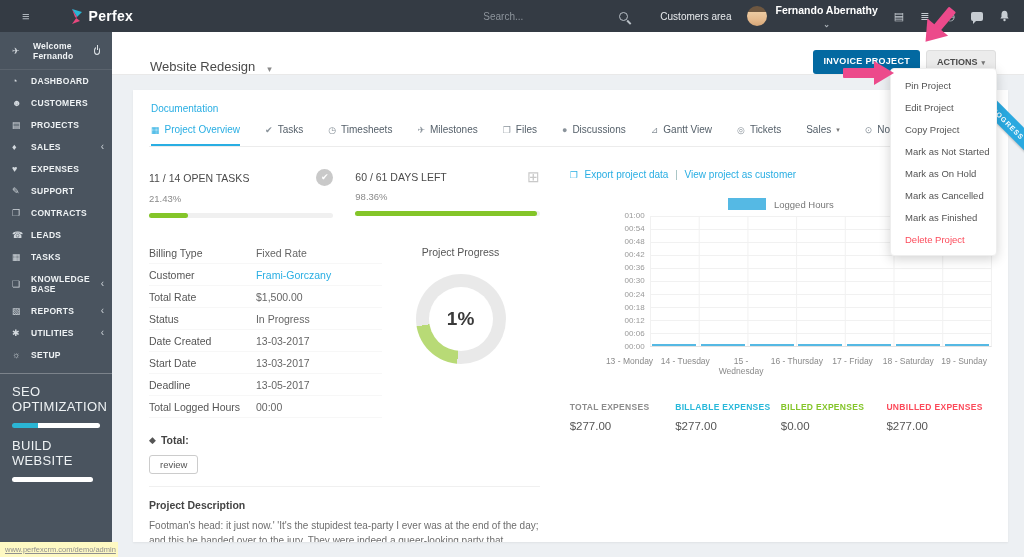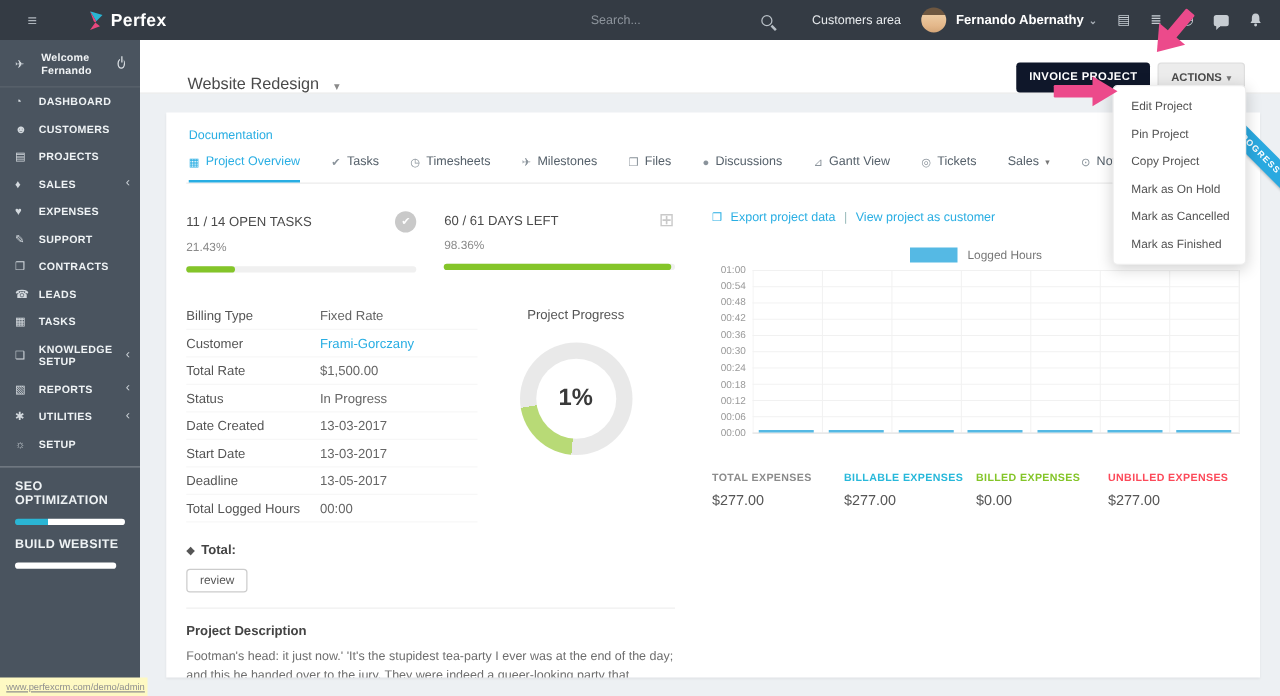--- a/index.html
+++ b/index.html
@@ -10,52 +10,52 @@
   .hamburger { color:#aeb5bc; font-size:13px; margin-left:8px; cursor:pointer; }
   .logo { display:flex; align-items:center; margin-left:40px; gap:6px; }
   .logo-text { color:#fff; font-size:14px; font-weight:bold; letter-spacing:.3px; }
   .nav-right { margin-left:auto; display:flex; align-items:center; gap:16px; }
   .nav-search { background:transparent; border:none; outline:none; color:#cfd4d9; font-size:10px; width:120px; }
   .nav-search::placeholder { color:#8d949c; }
   .mag { width:9px; height:9px; border:1.5px solid #b9c0c7; border-radius:50%; position:relative; display:inline-block; margin-right:6px; }
   .mag::after { content:""; position:absolute; width:1.5px; height:5px; background:#b9c0c7; left:8px; top:7px; transform:rotate(-45deg); }
   .nav-link { color:#e8ebee; font-size:10px; cursor:pointer; margin-left:10px; }
   .avatar { width:20px; height:20px; border-radius:50%; background:linear-gradient(180deg,#6e5740 0%,#6e5740 32%,#eccaa1 32%,#e4b88b 72%,#d5a678 100%); }
-  .nav-user { color:#fff; font-size:10.5px; font-weight:bold; display:flex; align-items:center; gap:4px; cursor:pointer; margin-left:-8px; }
+  .nav-user { color:#fff; font-size:10.5px; font-weight:bold; display:flex; align-items:center; gap:4px; cursor:pointer; margin-left:-8px;flex-direction:column; }
   .caret-sm { color:#aab1b8; font-size:8px; }
   .nav-ico { color:#c6ccd2; font-size:11px; line-height:1; cursor:pointer; }
   .bubble { width:12px; height:9px; background:#c6ccd2; border-radius:2px; position:relative; display:inline-block; }
   .bubble::after { content:""; position:absolute; bottom:-3px; left:2px; width:0; height:0; border:3px solid transparent; border-top-color:#c6ccd2; border-left-color:#c6ccd2; }
 
   
   .sidebar { position:absolute; top:32px; left:0; bottom:0; width:112px; background:#4a545f; z-index:30; }
   .welcome-row { display:flex; align-items:center; padding:9px 10px 8px 12px; border-bottom:1px solid rgba(255,255,255,.09); }
   .welcome-row .s-ico { margin-right:6px; }
   .welcome-lab { color:#f1f4f6; font-size:8.5px; font-weight:bold; letter-spacing:.2px; }
   .power { width:8px; height:8px; border:1.2px solid #dde2e6; border-radius:50%; position:relative; margin-left:auto; margin-right:2px; }
   .power::after { content:""; position:absolute; left:2.2px; top:-3px; width:1.6px; height:4.5px; background:#dde2e6; box-shadow:0 0 0 1px #4a545f; }
   .side-item { display:flex; align-items:center; padding:6px 8px 6px 12px; cursor:pointer; }
   .s-ico { width:15px; color:#d3d9de; font-size:9px; text-align:left; flex:none; }
   .s-lab { color:#eef2f4; font-size:8.5px; font-weight:bold; letter-spacing:.3px; margin-left:4px; }
   .s-chev { margin-left:auto; color:#cdd3d8; font-size:10px; line-height:8px; }
   .side-sep { border-top:1px solid rgba(255,255,255,.28); margin:7px 0 0 0; }
   .side-extra { padding:10px 12px 0 12px; }
-  .side-extra-lab { color:#eef2f4; font-size:10px; font-weight:bold; letter-spacing:.3px; }
+  .side-extra-lab { color:#eef2f4; font-size:13px; font-weight:normal; letter-spacing:.3px; }
   .side-bar-track { height:5px; border-radius:3px; margin-top:9px; }
   .seo-bar { background:linear-gradient(90deg,#2ab5d4 0%,#2ab5d4 30%,#ffffff 30%,#ffffff 100%); }
   .build-bar { background:#ffffff; width:92%; }
   .status-bar { position:absolute; left:0; bottom:0; width:118px; height:15px; background:#fef9c3; color:#8f8f8f; font-size:7.5px; padding:3px 5px; z-index:45;text-decoration:underline; }
 
   
   .main { position:absolute; left:112px; top:32px; right:0; bottom:0; }
   .titlebar { height:43px; background:#fff; display:flex; align-items:flex-end; padding:16px 28px 0 38px; border-bottom:1px solid #e9e9e9; }
   .page-title { font-size:13px; color:#4a4a4a; }
   .title-caret { color:#8a8a8a; font-size:9px; margin-left:12px; cursor:pointer; }
   .title-btns { margin-left:auto; display:flex; gap:6px; }
-  .btn-invoice { background:#0f172a; color:#fff; font-size:9px; font-weight:bold; padding:6px 10px; border-radius:3px; letter-spacing:.3px; cursor:pointer; }
+  .btn-invoice { background:#0369a1; color:#fff; font-size:9px; font-weight:bold; padding:6px 10px; border-radius:3px; letter-spacing:.3px; cursor:pointer; }
   .btn-actions { background:#ececec; color:#4a4a4a; font-size:9px; font-weight:bold; padding:6px 10px; border-radius:3px; border:1px solid #dedede; cursor:pointer; }
   .btn-actions .b-caret { font-size:7px; color:#777; margin-left:4px; }
 
   .content { padding:15px 16px 0 21px; }
   .card { background:#fff; height:452px; box-shadow:0 1px 2px rgba(0,0,0,.06); padding:8px 16px 0 16px; position:relative; overflow:hidden; }
   .doc-link { color:#29aee3; font-size:10px; cursor:pointer; display:inline-block; margin:4px 0 10px 2px; }
   .tabs { display:flex; gap:25px; border-bottom:1px solid #ececec; padding:0 2px; }
   .tab { display:flex; align-items:center; gap:5px; padding-bottom:9px; cursor:pointer; border-bottom:2px solid transparent; }
   .tab .t-ico { font-size:9px; color:#8a939b; }
   .tab .t-lab { font-size:10px; color:#55606a; }
@@ -102,21 +102,21 @@
 
   
   .links-row { font-size:10px; color:#29aee3; }
   .links-row .sep { color:#9bb; margin:0 4px; }
   .links-row .l-ico { font-size:9px; margin-right:4px; }
   .links-row span.lnk { cursor:pointer; }
   .legend { display:flex; align-items:center; justify-content:center; gap:8px; margin:18px 0 6px 0; }
   .legend-swatch { width:38px; height:12px; background:#55b9e4; }
   .legend-lab { font-size:9.5px; color:#777; }
   .chart { display:flex; }
-  .ylabels { width:32px; display:flex; flex-direction:column; justify-content:space-between; height:139px; margin-top:-4px; }
+  .ylabels { width:32px; display:flex; flex-direction:column; justify-content:space-between; height:139px; margin-top:-4px;margin-left:48px; }
   .ytick { font-size:8px; color:#999; text-align:right; padding-right:5px; line-height:8px; }
   .plot { flex:1; height:131px; position:relative; border-bottom:1px solid #e2e2e2; border-right:1px solid #f1f1f1;
           background-image:linear-gradient(to right,#f1f1f1 1px,transparent 1px),linear-gradient(to bottom,#f1f1f1 1px,transparent 1px);
           background-size:calc(100%/7) 100%,100% 13px; }
   .mini-bar { position:absolute; bottom:0; width:44px; height:2px; background:#55b9e4; transform:translateX(-50%); }
   .xlabels { display:flex; margin-left:32px; margin-top:5px; }
   .xtick { flex:1; text-align:center; font-size:8.5px; color:#8a8a8a; }
   .expenses { display:flex; margin-top:26px; }
   .exp { flex:1; }
   .exp-lab { font-size:8.5px; font-weight:bold; letter-spacing:.3px; }
@@ -204,21 +204,21 @@
       <div class="side-item">
         <span class="s-ico">☎</span>
         <span class="s-lab">LEADS</span>
       </div>
       <div class="side-item">
         <span class="s-ico">▦</span>
         <span class="s-lab">TASKS</span>
       </div>
       <div class="side-item">
         <span class="s-ico">❏</span>
-        <span class="s-lab">KNOWLEDGE SETUP</span>
+        <span class="s-lab">KNOWLEDGE BASE</span>
         <span class="s-chev">‹</span>
       </div>
       <div class="side-item">
         <span class="s-ico">▧</span>
         <span class="s-lab">REPORTS</span>
         <span class="s-chev">‹</span>
       </div>
       <div class="side-item">
         <span class="s-ico">✱</span>
         <span class="s-lab">UTILITIES</span>
@@ -412,20 +412,29 @@
             <div class="plot" id="plot">
                 <span class="mini-bar" style="left: 7.14286%; height: 2px; background: rgb(85, 185, 228);"></span>
                 <span class="mini-bar" style="left: 21.4286%; height: 2px; background: rgb(85, 185, 228);"></span>
                 <span class="mini-bar" style="left: 35.7143%; height: 2px; background: rgb(85, 185, 228);"></span>
                 <span class="mini-bar" style="left: 50%; height: 2px; background: rgb(85, 185, 228);"></span>
                 <span class="mini-bar" style="left: 64.2857%; height: 2px; background: rgb(85, 185, 228);"></span>
                 <span class="mini-bar" style="left: 78.5714%; height: 2px; background: rgb(85, 185, 228);"></span>
                 <span class="mini-bar" style="left: 92.8571%; height: 2px; background: rgb(85, 185, 228);"></span>
               </div>
           </div>
+          <div class="xlabels" id="xlabels">
+              <span class="xtick">13 - Monday</span>
+              <span class="xtick">14 - Tuesday</span>
+              <span class="xtick">15 - Wednesday</span>
+              <span class="xtick">16 - Thursday</span>
+              <span class="xtick">17 - Friday</span>
+              <span class="xtick">18 - Saturday</span>
+              <span class="xtick">19 - Sunday</span>
+            </div>
           <div class="expenses" id="expenses">
               <div class="exp">
                 <div class="exp-lab" style="color: rgb(140, 140, 140);">TOTAL EXPENSES</div>
                 <div class="exp-val">$277.00</div>
               </div>
               <div class="exp">
                 <div class="exp-lab" style="color: rgb(40, 184, 218);">BILLABLE EXPENSES</div>
                 <div class="exp-val">$277.00</div>
               </div>
               <div class="exp">
@@ -439,26 +448,28 @@
             </div>
         </div>
       </div>
     </div>
   </div>
 </div>
 
 <div class="ribbon">IN PROGRESS</div>
 
 <div class="dropdown" id="actions-menu">
+    <div class="menu-item">Pin Project</div>
     <div class="menu-item">Edit Project</div>
-    <div class="menu-item">Pin Project</div>
     <div class="menu-item">Copy Project</div>
+    <div class="menu-item">Mark as Not Started</div>
     <div class="menu-item">Mark as On Hold</div>
     <div class="menu-item">Mark as Cancelled</div>
     <div class="menu-item">Mark as Finished</div>
+    <div class="menu-item danger">Delete Project</div>
   </div>
 
 <svg class="anno" style="left:914px;top:2px;" width="50" height="50">
   <g transform="rotate(40 24 24)" fill="#ec4a8b">
     <rect x="20" y="2" width="9" height="24" rx="1"></rect>
     <polygon points="11,25 38,25 24.5,44"></polygon>
   </g>
 </svg>
 <svg class="anno" style="left:841px;top:59px;" width="56" height="28">
   <g fill="#ec4a8b">

